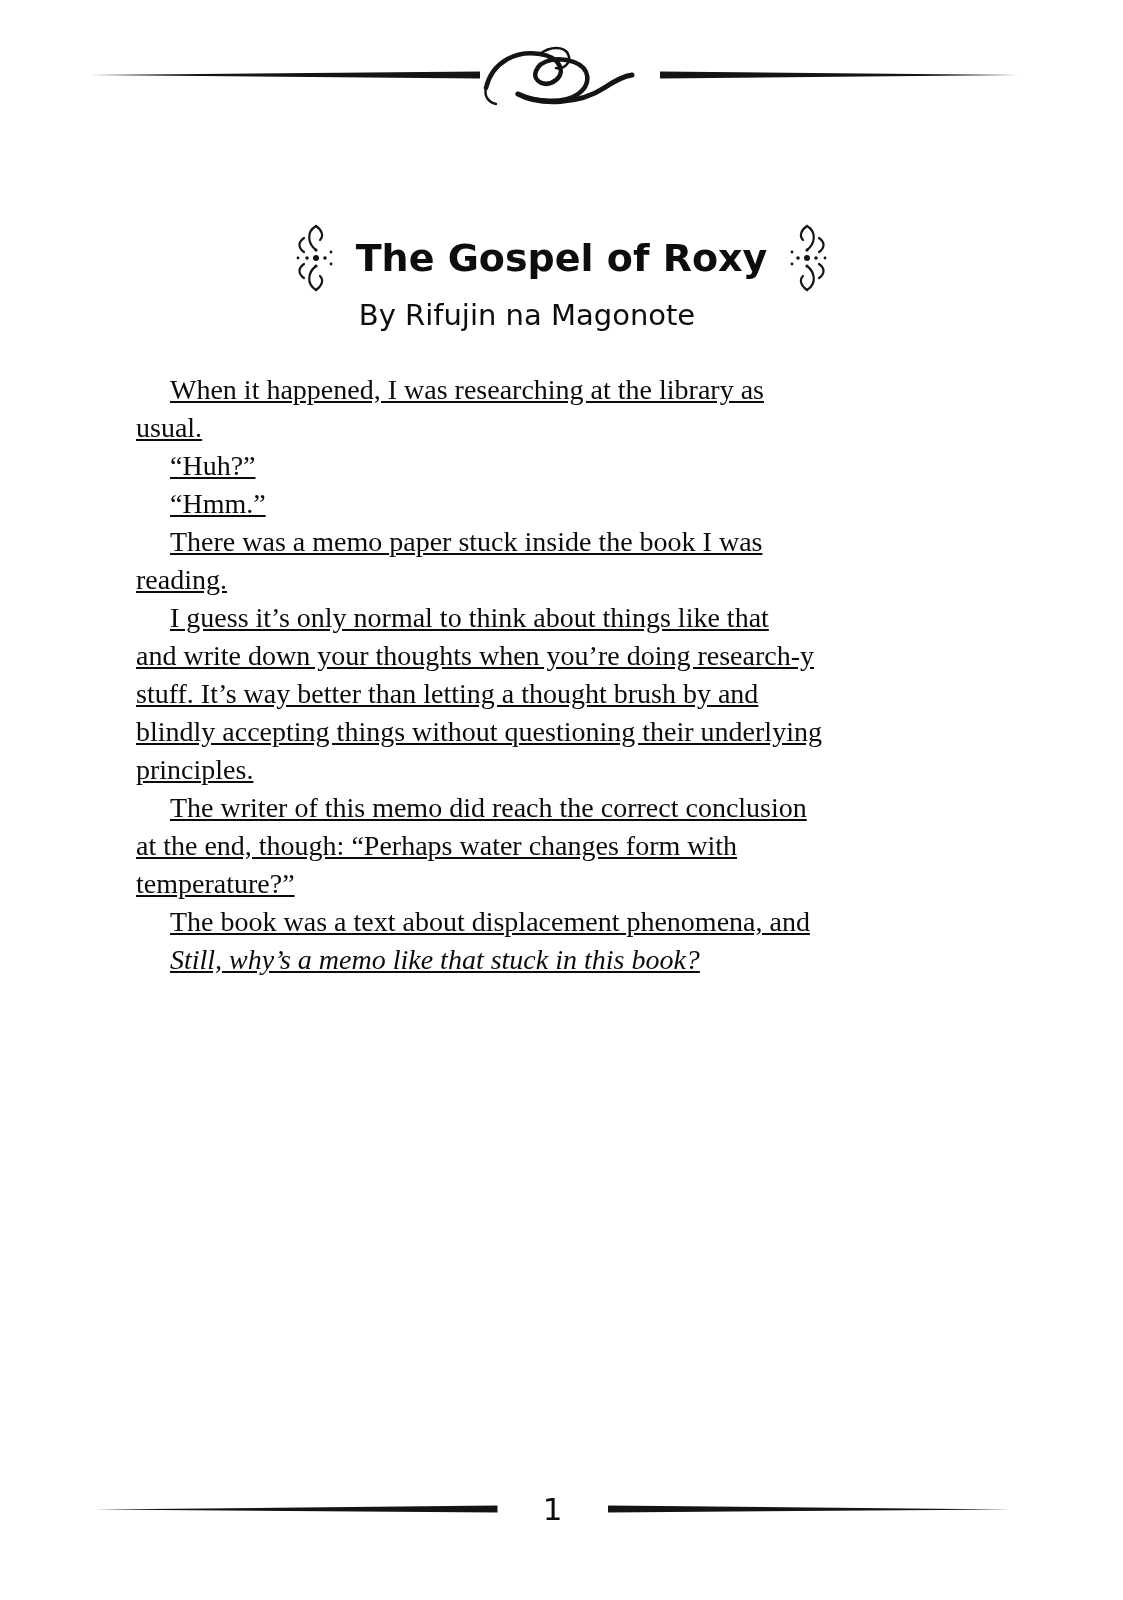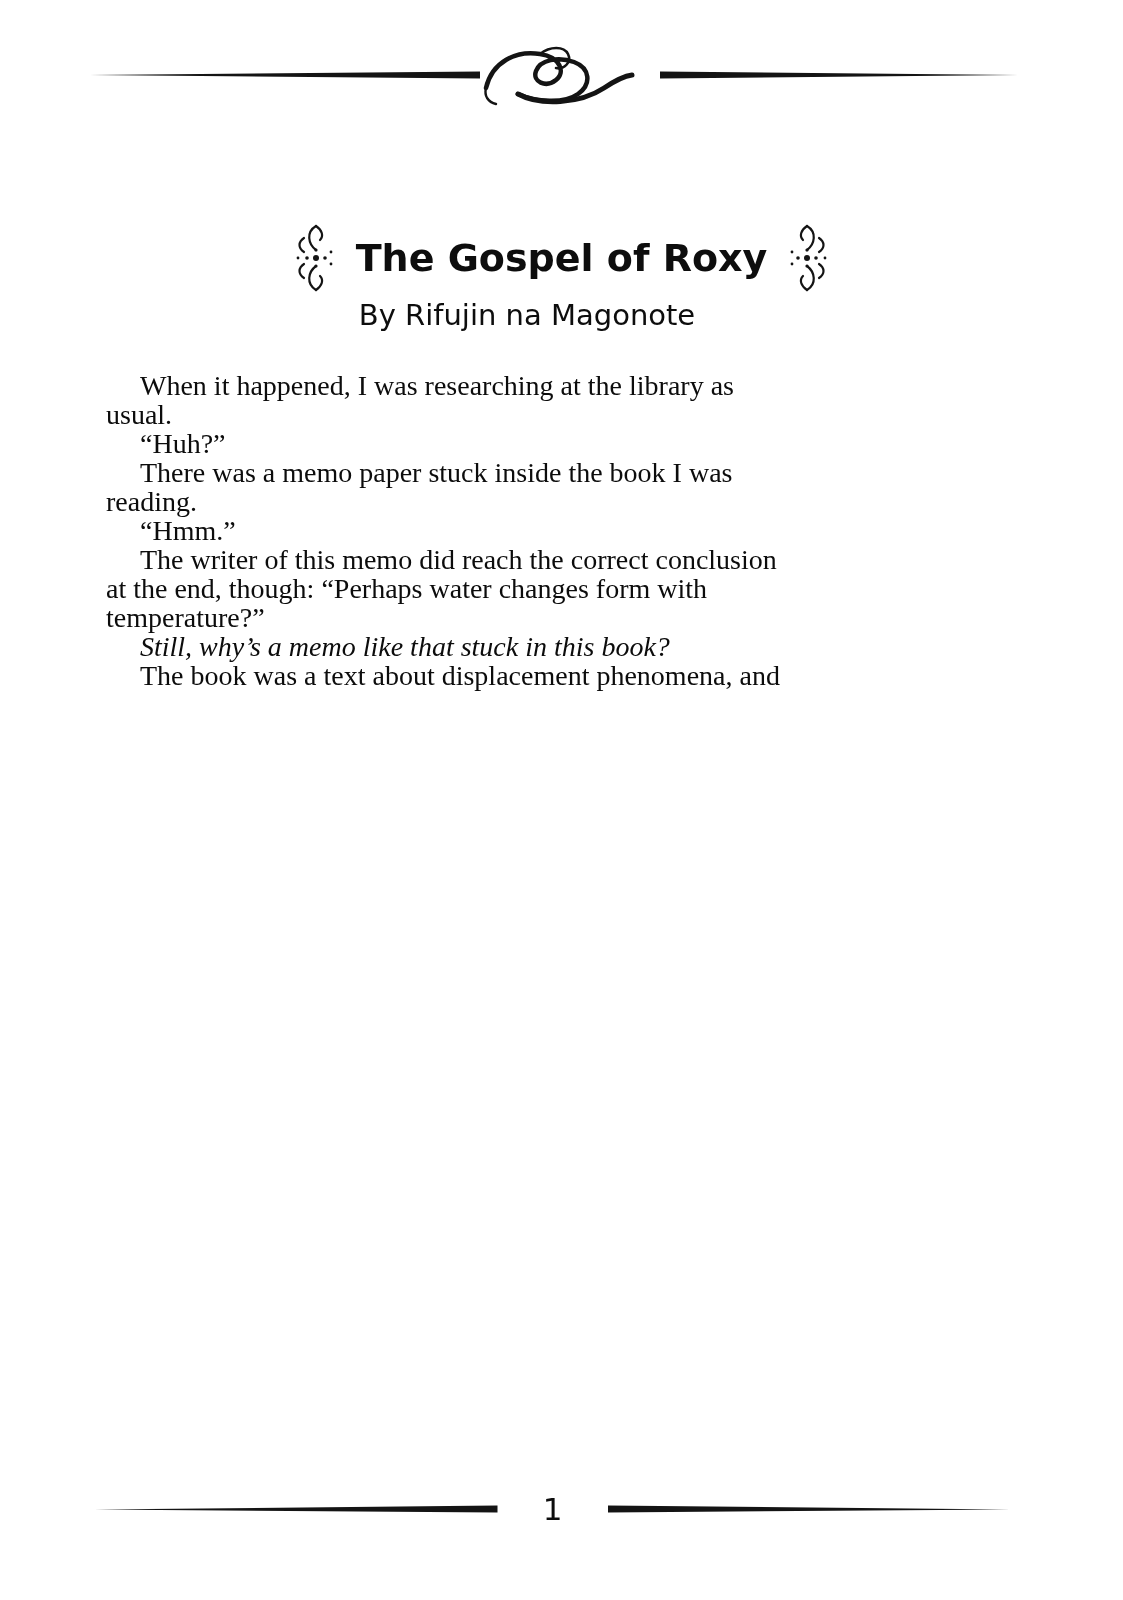--- a/index.html
+++ b/index.html
@@ -29,22 +29,22 @@
   .sprig{width:40px;height:72px;flex:0 0 auto;}
   .sprig.right{transform:scaleX(-1);}
   .byline{
     position:absolute;left:0;top:298px;width:1054px;
     text-align:center;
     font-family:"DejaVu Sans", sans-serif;
     font-size:29px;color:#0d0d0d;
   }
   
   .body-text{
-    position:absolute;left:106px;top:371px;width:880px;
-    font-size:28px;line-height:29px;color:#0c0c0c;
+    position:absolute;left:136px;top:371px;width:880px;
+    font-size:28px;line-height:38px;color:#0c0c0c;text-decoration:underline;
   }
   .para{
     margin:0;
     white-space:pre-line;
     text-indent:34px;
   }
   .para.italic{font-style:italic;}
   
   .footer{
     position:absolute;left:95px;top:1486px;width:915px;height:46px;
@@ -122,28 +122,33 @@
       </g>
     </svg>
   </div>
 
   <div class="byline">By Rifujin na Magonote</div>
 
   <div class="body-text">
     <p class="para">When it happened, I was researching at the library as
 usual.</p>
     <p class="para">“Huh?”</p>
+    <p class="para">“Hmm.”</p>
     <p class="para">There was a memo paper stuck inside the book I was
 reading.</p>
-    <p class="para">“Hmm.”</p>
+    <p class="para">I guess it’s only normal to think about things like that
+and write down your thoughts when you’re doing research-y
+stuff. It’s way better than letting a thought brush by and
+blindly accepting things without questioning their underlying
+principles.</p>
     <p class="para">The writer of this memo did reach the correct conclusion
 at the end, though: “Perhaps water changes form with
 temperature?”</p>
+    <p class="para">The book was a text about displacement phenomena, and</p>
     <p class="para italic">Still, why’s a memo like that stuck in this book?</p>
-    <p class="para">The book was a text about displacement phenomena, and</p>
   </div>
 
   <div class="footer">
     <svg class="footer-line" viewBox="0 0 410 10" preserveAspectRatio="none" aria-hidden="true">
       <polygon points="0,5.5 410,1.5 410,8.5" fill="#141414"></polygon>
     </svg>
     <div class="page-number">1</div>
     <svg class="footer-line" viewBox="0 0 410 10" preserveAspectRatio="none" aria-hidden="true">
       <polygon points="0,1.5 410,5.5 0,8.5" fill="#141414"></polygon>
     </svg>

